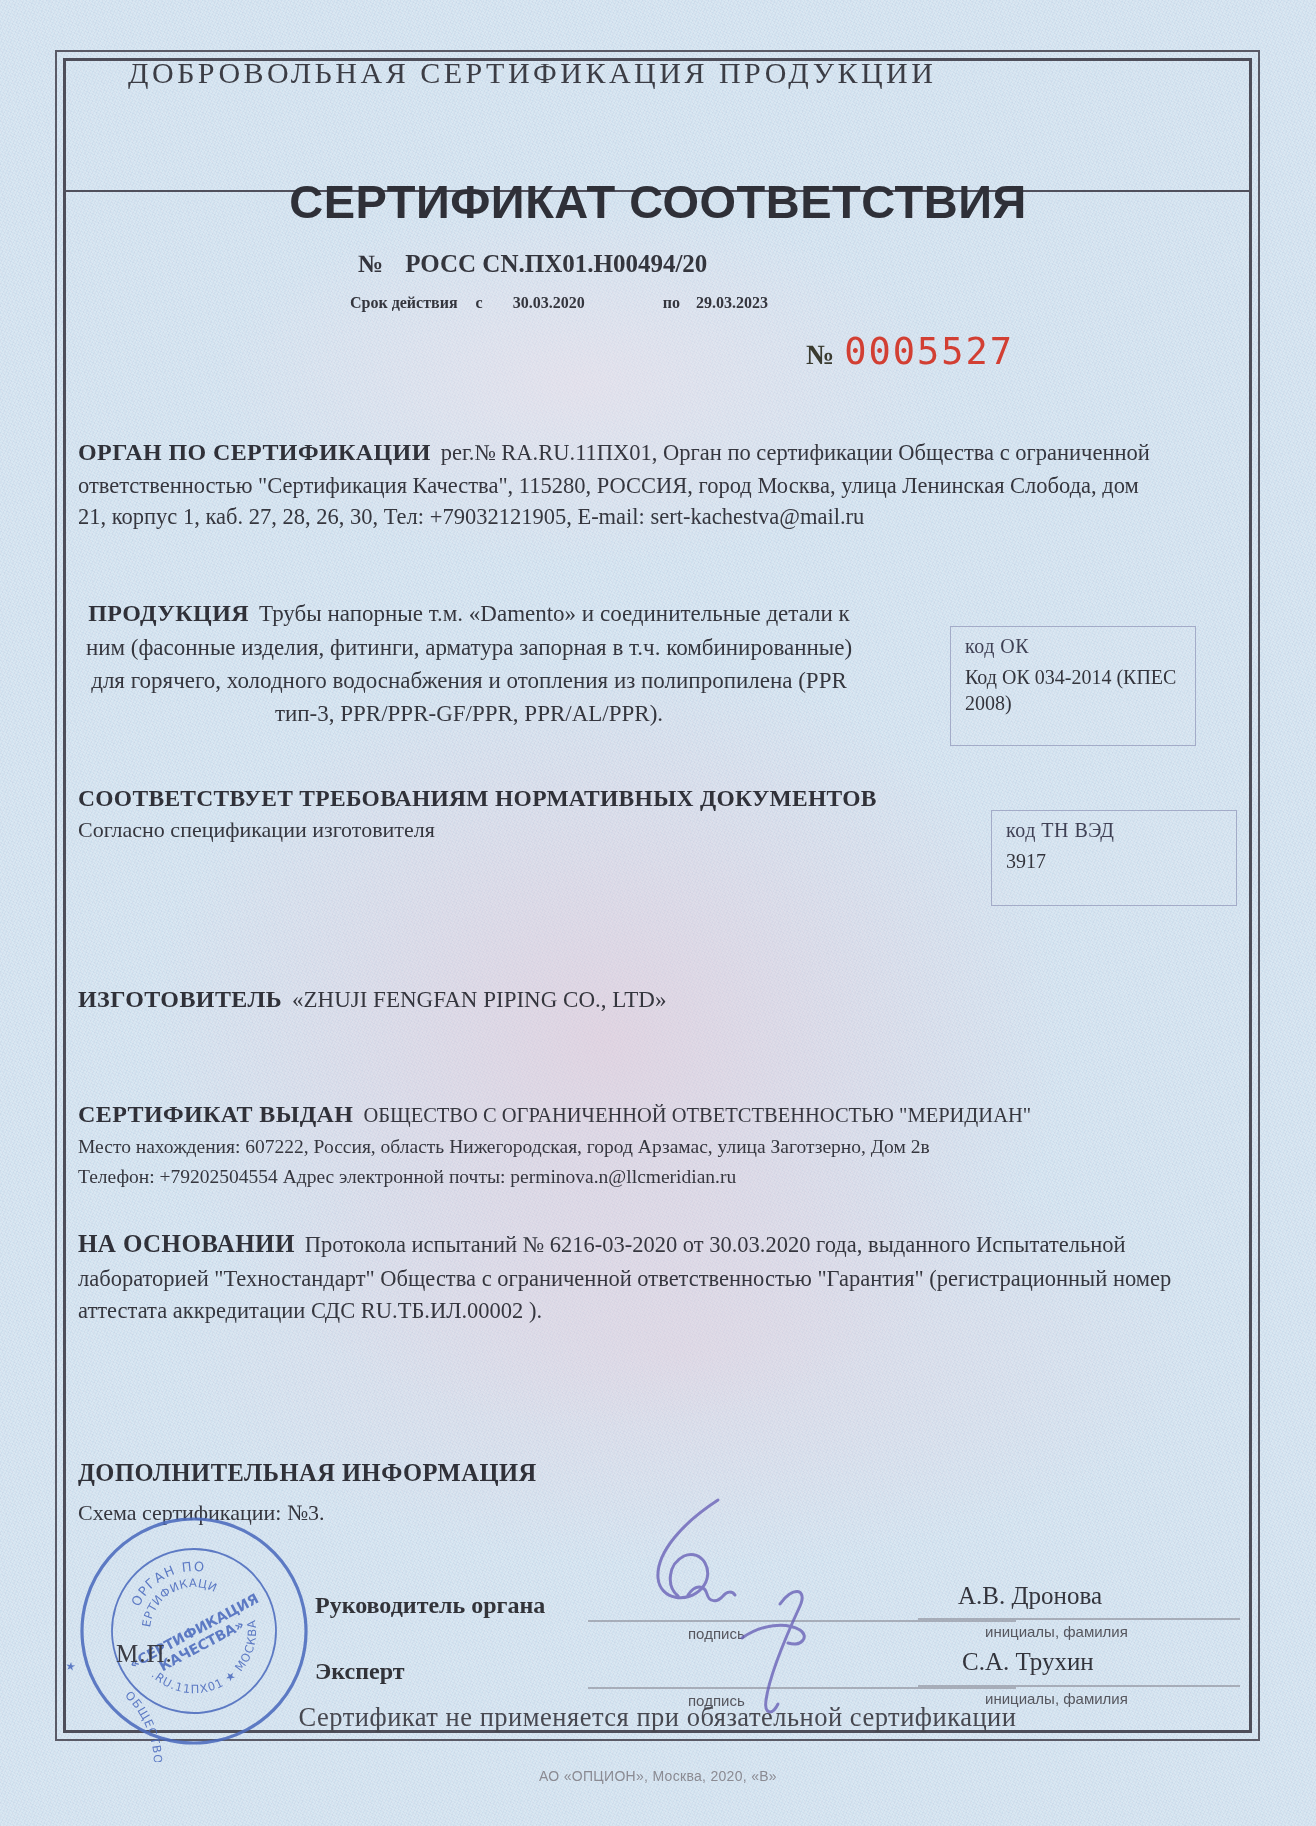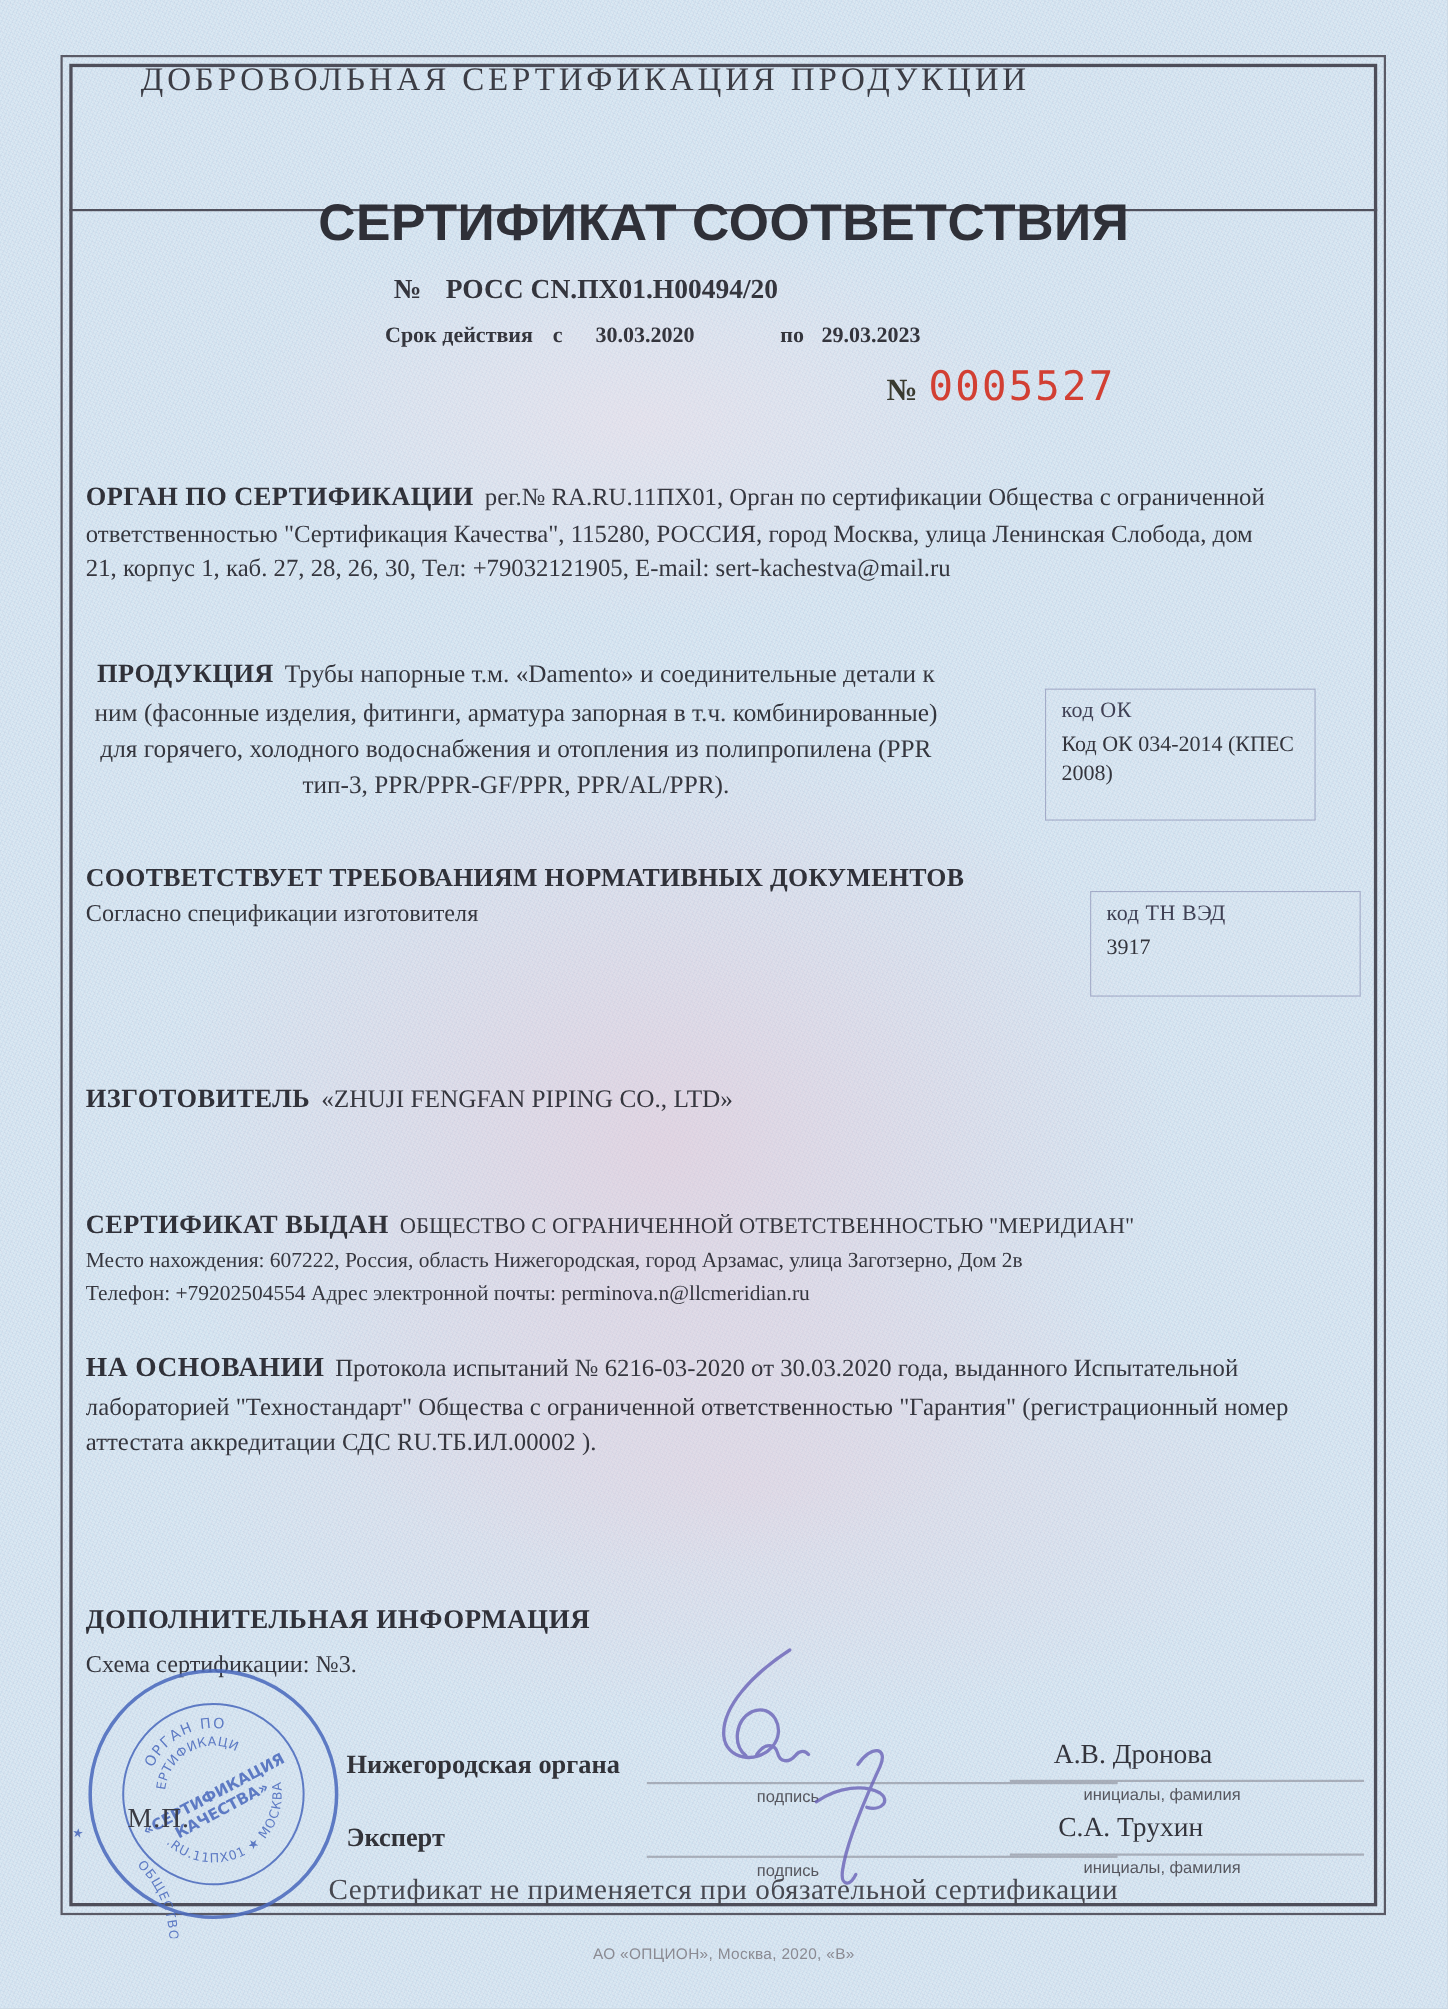--- a/index.html
+++ b/index.html
@@ -40,21 +40,21 @@
     font-family:"Liberation Sans",sans-serif;font-weight:bold;
     font-size:47px;letter-spacing:0.5px;color:#2f3038;
   }
   .cert-no{
     position:absolute;left:358px;top:250px;
     font-size:25px;font-weight:bold;color:#34353d;
   }
   .cert-no .num{margin-left:22px;}
   .validity{
     position:absolute;left:350px;top:294px;
-    font-size:20px;font-weight:bold;color:#34353d;
+    font-size:16px;font-weight:bold;color:#34353d;
     display:flex;align-items:baseline;
   }
   .validity .vlab{margin-right:18px;}
   .validity .vfrom-lab{margin-right:30px;}
   .validity .vfrom{margin-right:78px;}
   .validity .vto-lab{margin-right:16px;}
   .blank-no{
     position:absolute;left:806px;top:330px;display:flex;align-items:baseline;
   }
   .blank-no .sym{font-size:28px;font-weight:bold;color:#3a3b30;margin-right:10px;}
@@ -216,21 +216,21 @@
       <text x="0" y="5" text-anchor="middle" font-family="DejaVu Sans, sans-serif" font-weight="bold" font-size="14">«СЕРТИФИКАЦИЯ</text>
       <text x="0" y="21" text-anchor="middle" font-family="DejaVu Sans, sans-serif" font-weight="bold" font-size="14">КАЧЕСТВА»</text>
       <text font-family="DejaVu Sans, sans-serif" font-size="11.5" letter-spacing="1" text-anchor="middle">
         <textPath href="#arcBottom" startOffset="50%">RA.RU.11ПХ01 ★ МОСКВА ★</textPath>
       </text>
     </g>
   </svg>
 
   <div class="mp-mark">М.П.</div>
 
-  <div class="sig-role role-1">Нижегородская органа</div>
+  <div class="sig-role role-1">Руководитель органа</div>
   <div class="sig-role role-2">Эксперт</div>
 
   <div class="sig-line line-sig-1"></div>
   <div class="sig-line line-name-1"></div>
   <div class="sig-line line-sig-2"></div>
   <div class="sig-line line-name-2"></div>
 
   <div class="sig-caption cap-sig-1">подпись</div>
   <div class="sig-caption cap-name-1">инициалы, фамилия</div>
   <div class="sig-caption cap-sig-2">подпись</div>

